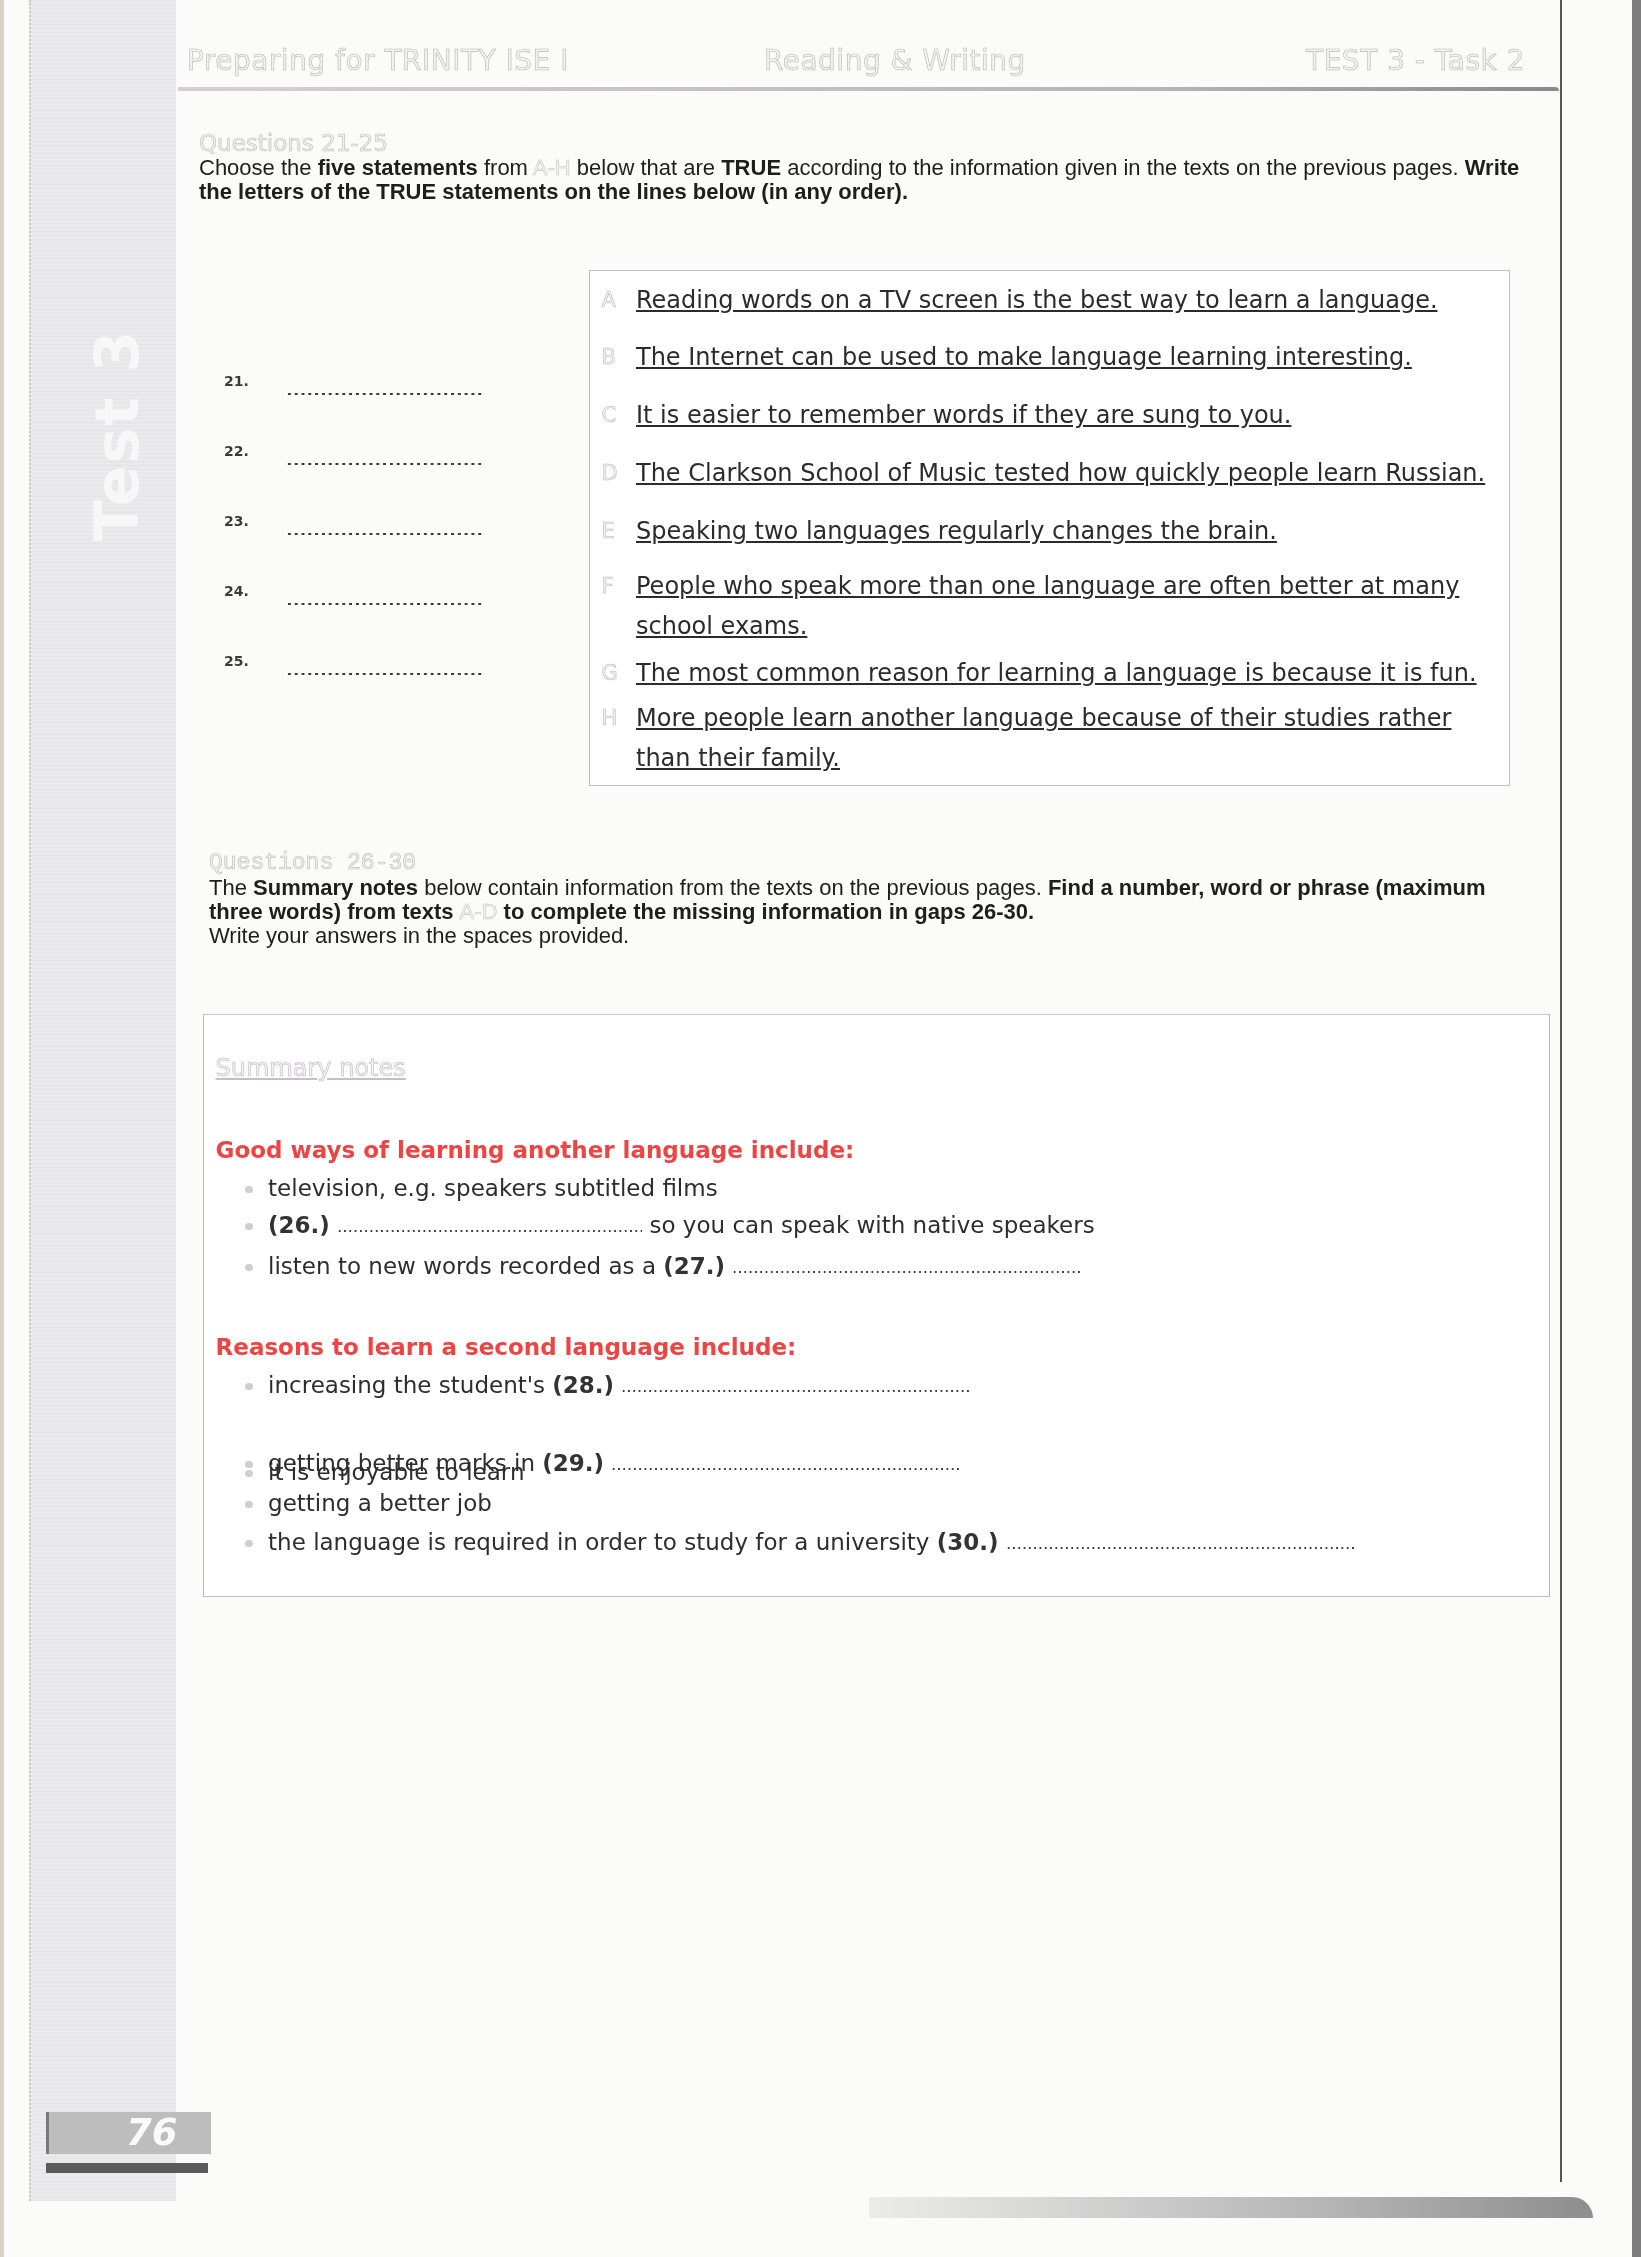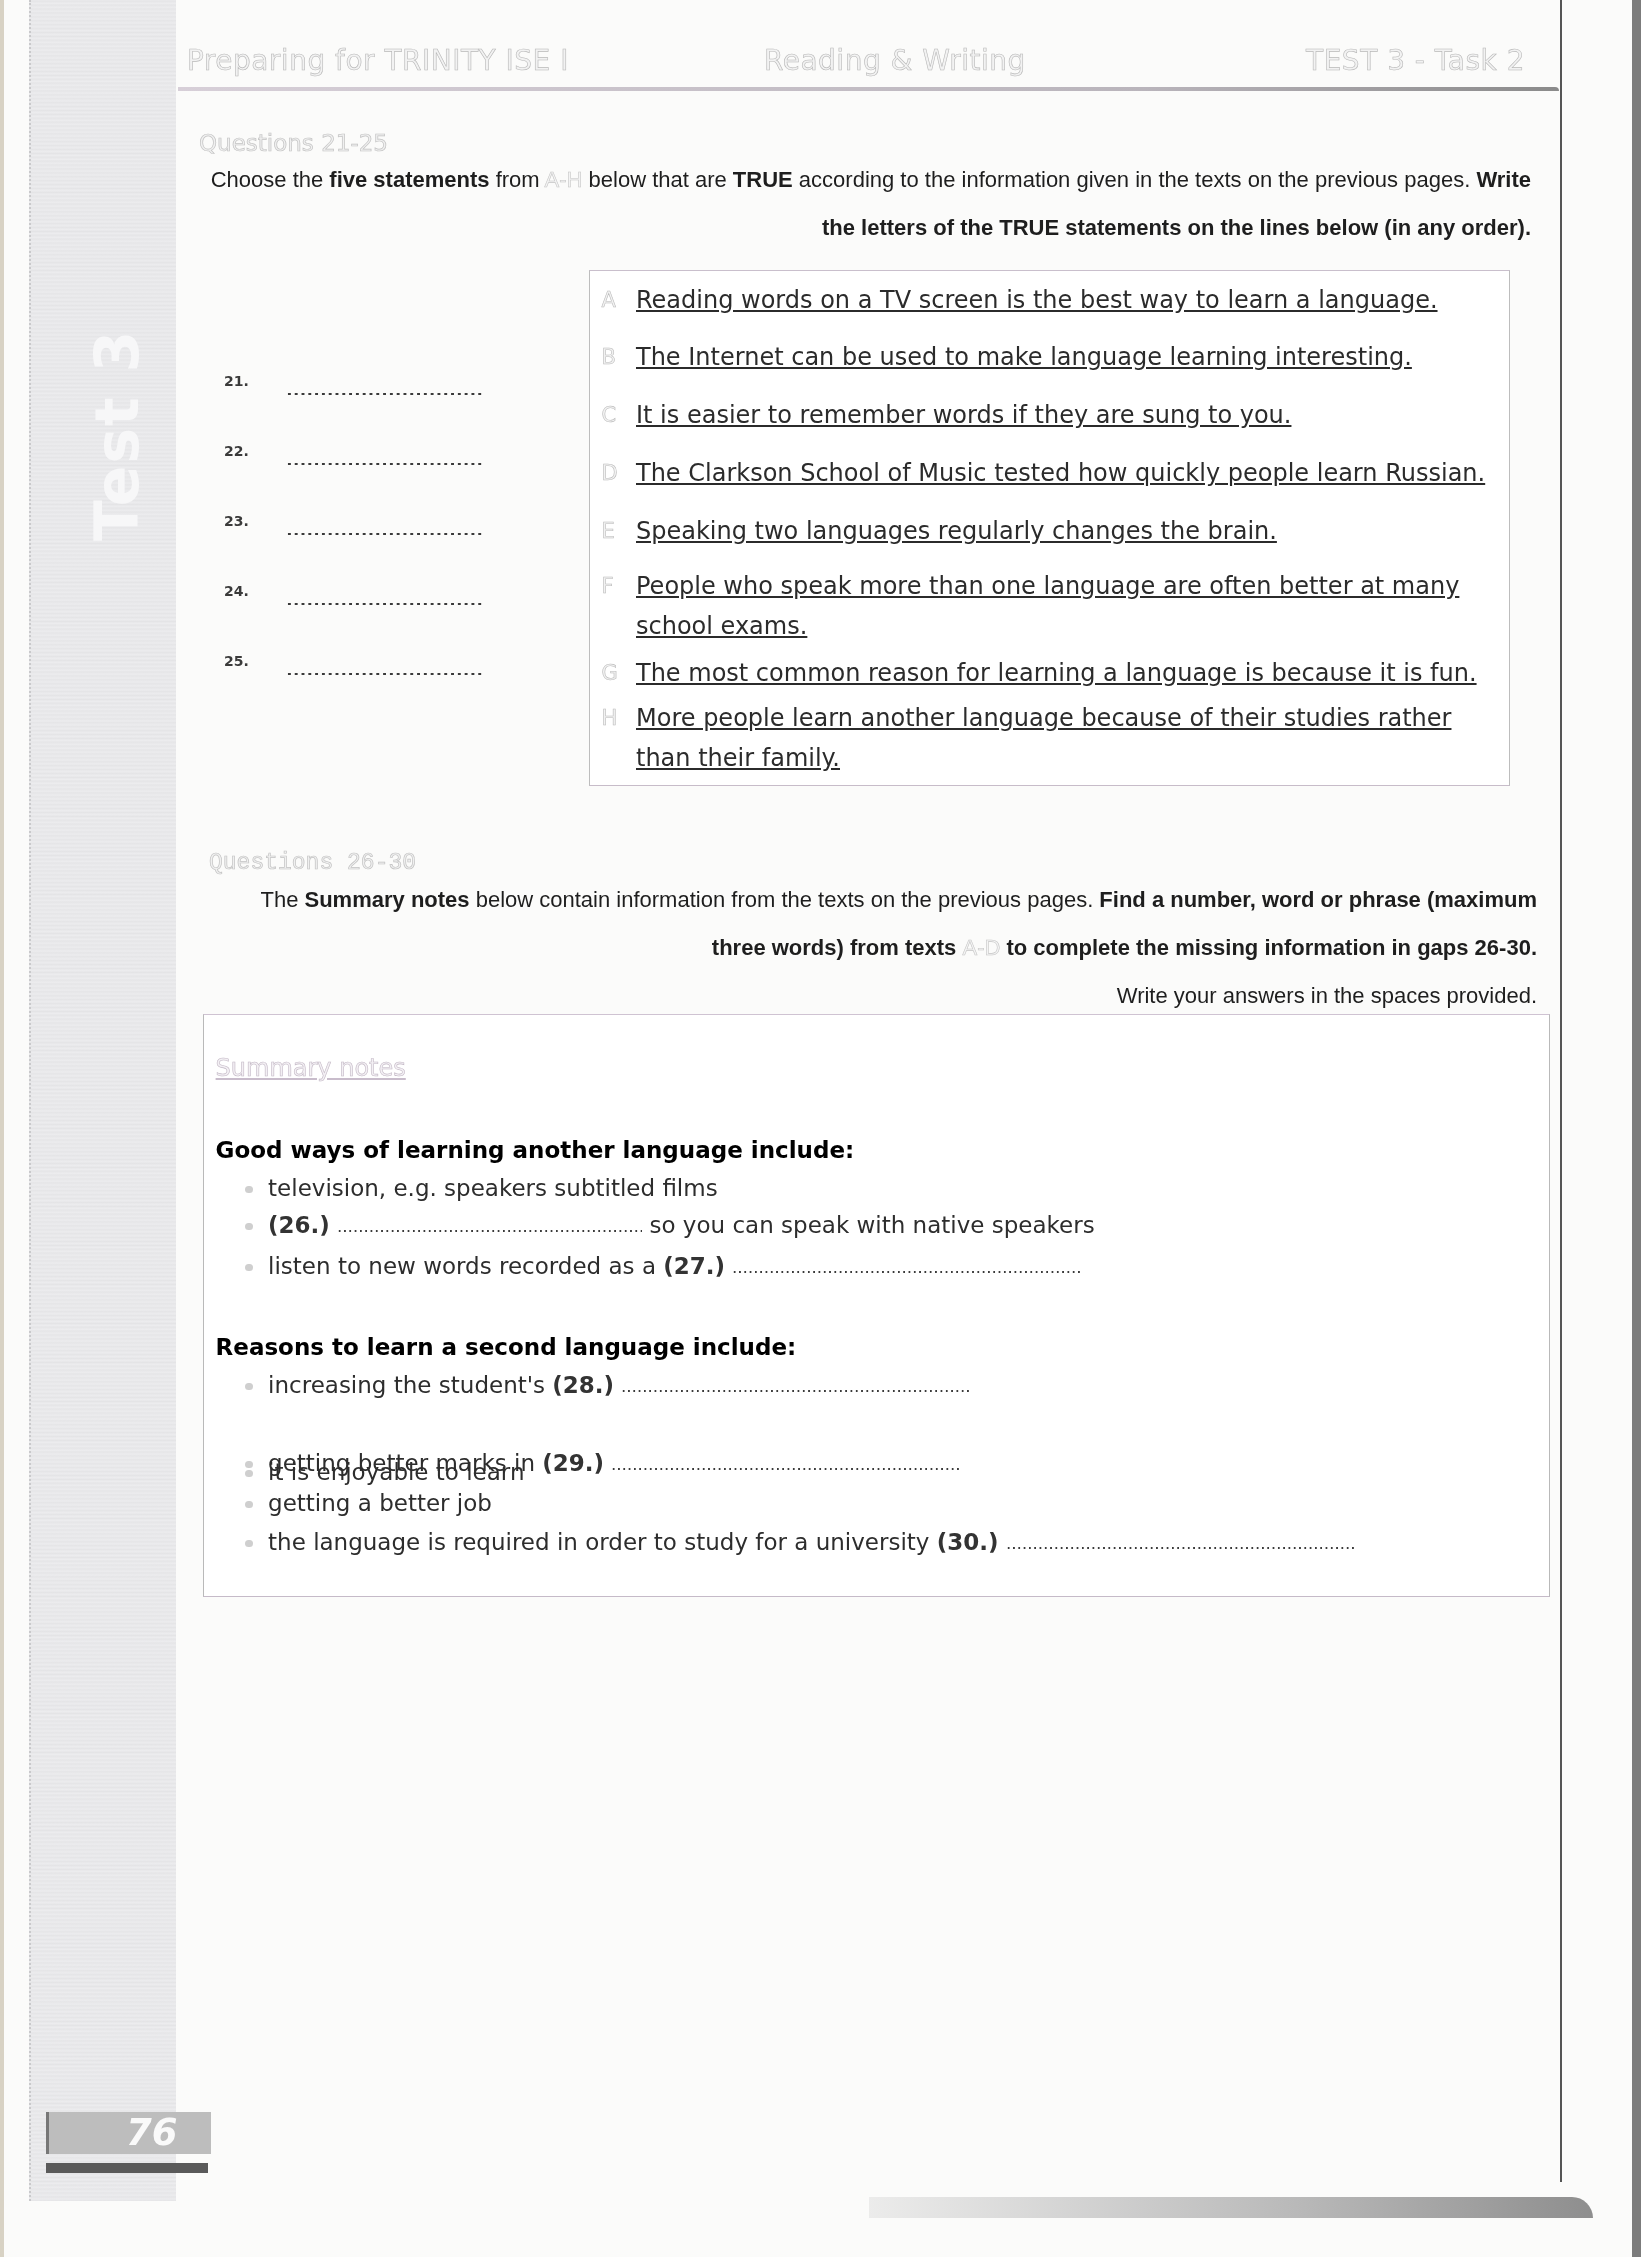--- a/index.html
+++ b/index.html
@@ -44,21 +44,21 @@
     position: absolute; left: 178px; top: 87px; width: 1381px; height: 3.9px;
     background: linear-gradient(90deg, #d7cfd8, #b9b4bb 70%, #8a8a8a);
     border-top-right-radius: 19.3px;
   }
   .section-label {
     position: absolute; font-size: 23px; color: #f0f0f0;
     -webkit-text-stroke: 0.7px #c3c3c3; font-family: "DejaVu Sans", sans-serif;
   }
   .instr {
     position: absolute; font-family: "Liberation Sans", sans-serif; font-size: 22px;
-    line-height: 48px; color: #1e1e1e; text-align: right;
+    line-height: 24px; color: #1e1e1e;
   }
   .instr b { font-weight: bold; }
   .ghost { color: #f4f4f4; -webkit-text-stroke: 0.6px #c6c6c6; }
   
   .answers { position: absolute; left: 224px; top: 373px; }
   .answer-row { position: relative; height: 70px; }
   .answer-num {
     position: absolute; left: 0; top: 0; font-family: "DejaVu Sans", sans-serif;
     font-weight: bold; font-size: 14px; color: #3a3a3a;
   }
@@ -88,21 +88,21 @@
     border: 1.4px solid #b9b9b9; border-top-color: #cfc3d2; border-bottom-color: #c5bac8;
     background: #fff;
   }
   .summary-title {
     position: absolute; left: 11.6px; top: 39px; font-size: 24px; color: #f3f0f4;
     -webkit-text-stroke: 0.6px #c4b9c6; text-decoration: underline; text-decoration-color: #c8bccb;
     font-family: "DejaVu Sans", sans-serif;
   }
   .group-heading {
     position: absolute; left: 11.6px; font-family: "DejaVu Sans", sans-serif; font-weight: bold;
-    font-size: 23px; color: #000000;
+    font-size: 23px; color: #ef4444;
   }
   .bullet {
     position: absolute; left: 41px; font-family: "DejaVu Sans", sans-serif; font-size: 23px;
     color: #2d2d2d; white-space: nowrap;
   }
   .bullet .dot {
     display: inline-block; width: 7.7px; height: 7.7px; border-radius: 50%; background: #cfcfcf;
     margin-right: 15.4px; vertical-align: middle;
   }
   .bullet b { font-weight: bold; color: #333; }

